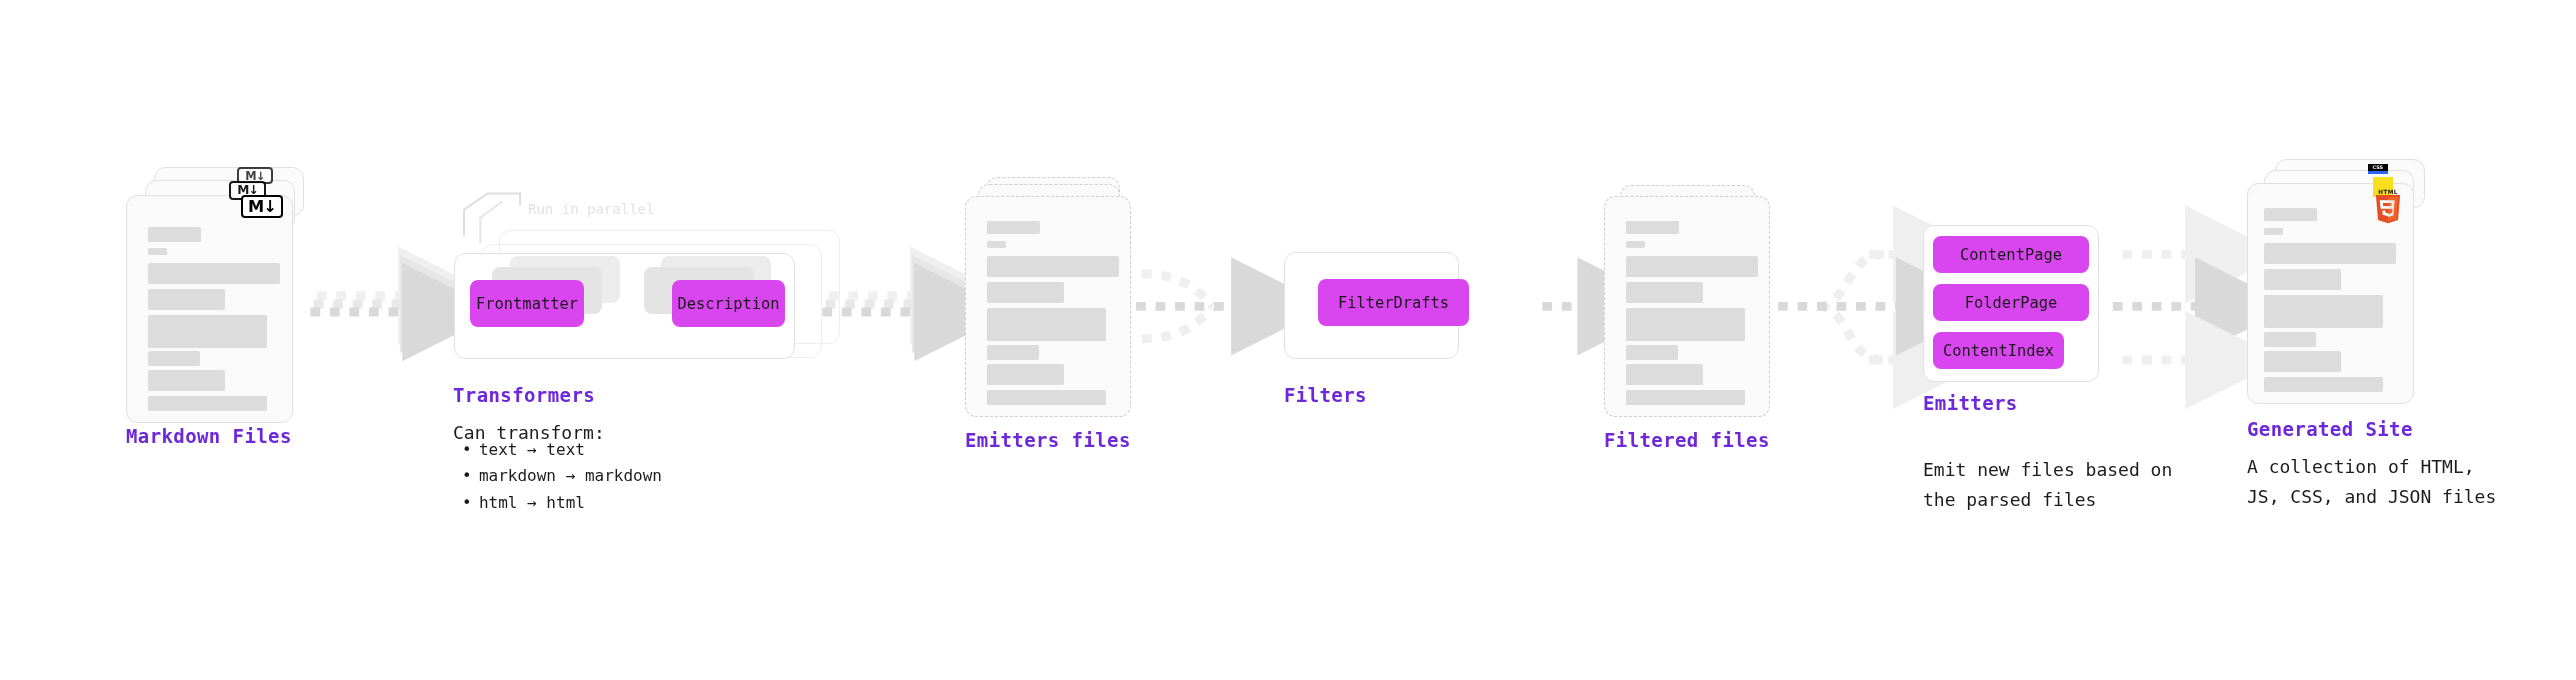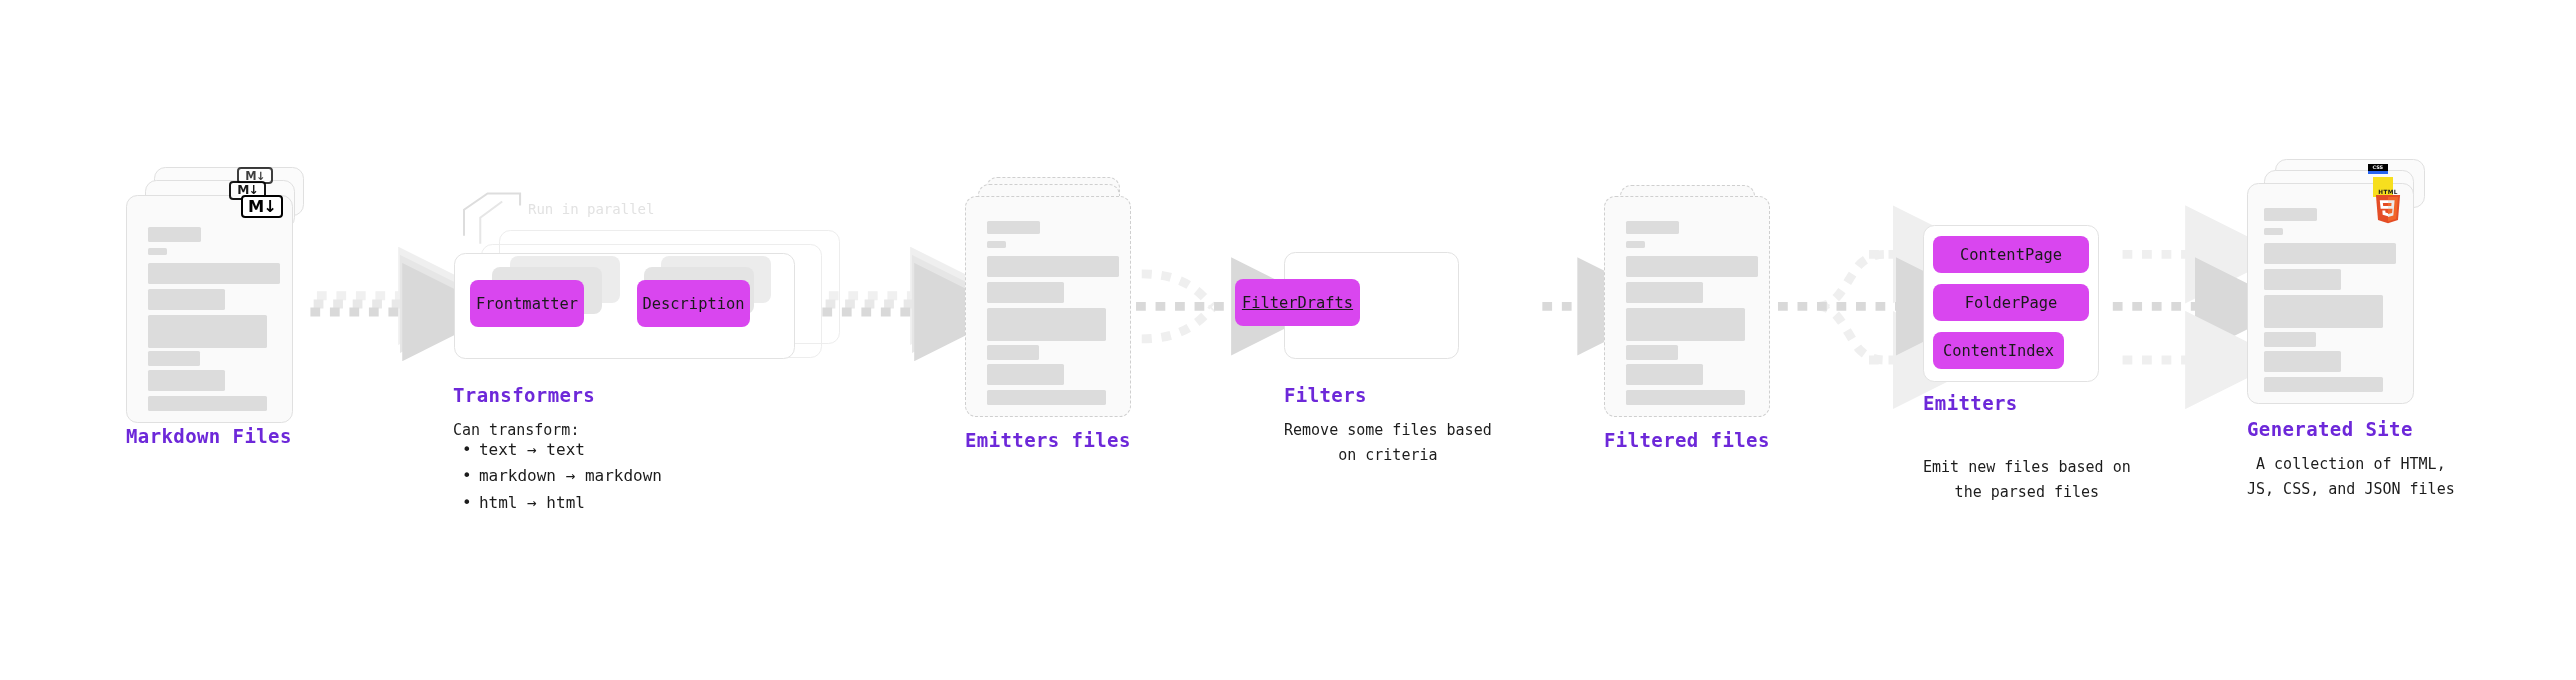--- a/index.html
+++ b/index.html
@@ -75,25 +75,24 @@
   .title {
     position: absolute;
     font-size: 19px;
     color: #6d28d9;
     white-space: nowrap;
     letter-spacing: 0.4px;
     font-weight: bold;
   }
   .subtitle {
     position: absolute;
-    font-size: 15px;
+    font-size: 18px;
     line-height: 1.65;
     color: #1c1c1c;
     white-space: pre-line;
-    text-align: center;
   }
   .bullets {
     position: absolute;
     font-size: 16px;
     line-height: 1.65;
     color: #1c1c1c;
   }
   .bullets ul { list-style: none; }
   .bullets li::before { content: "\2022"; margin-right: 7.3px; }
 
@@ -206,21 +205,21 @@
     <div class="proc-box ghost" style="left:499px; top:230px; width:341px; height:114px;"></div>
     <div class="proc-box ghost" style="left:481px; top:244px; width:341px; height:114px;"></div>
     <div class="proc-box" style="left:454px; top:253px; width:341px; height:106px;"></div>
 
     <div class="pill ghost2" style="left:510px; top:256px; width:110px; height:47px;"></div>
     <div class="pill ghost1" style="left:492px; top:267px; width:110px; height:47px;"></div>
     <div class="pill" style="left:470px; top:280px; width:114px; height:47px;">Frontmatter</div>
 
     <div class="pill ghost2" style="left:661px; top:256px; width:110px; height:47px;"></div>
     <div class="pill ghost1" style="left:644px; top:267px; width:110px; height:47px;"></div>
-    <div class="pill" style="left:637px; top:280px; width:113px; height:47px;">Description</div>
+    <div class="pill" style="left:672px; top:280px; width:113px; height:47px;">Description</div>
 
     <div class="parallel-note" style="left:528px; top:201px;">Run in parallel</div>
   </div>
   <div class="title" style="left:453px; top:384px;">Transformers</div>
   <div class="subtitle" style="left:453px; top:418px;">Can transform:</div>
   <div class="bullets" style="left:462px; top:437px;">
     <ul>
       <li>text → text</li>
       <li>markdown → markdown</li>
       <li>html → html</li>
@@ -238,25 +237,23 @@
       <div class="bar" style="left:21px; top:111px; width:119px; height:32.5px;"></div>
       <div class="bar" style="left:21px; top:148px; width:52px;  height:14.6px;"></div>
       <div class="bar" style="left:21px; top:167px; width:77px;  height:21px;"></div>
       <div class="bar" style="left:21px; top:193px; width:119px; height:14.6px;"></div>
     </div>
   </div>
   <div class="title" style="left:965px; top:429px;">Emitters files</div>
 
   <div>
     <div class="proc-box" style="left:1284px; top:252px; width:175px; height:107px;"></div>
-    <div class="pill" style="left:1235px; top:279px; width:125px; height:47px;text-decoration:underline;">FilterDrafts</div>
+    <div class="pill" style="left:1318px; top:279px; width:151px; height:47px;">FilterDrafts</div>
   </div>
   <div class="title" style="left:1284px; top:384px;">Filters</div>
-  <div class="subtitle" style="left:1284px; top:418px;">Remove some files based
-on criteria</div>
 
   <div class="doc-stack">
     <div class="doc-card dashed abs" style="left:1620px; top:185px; width:135px; height:49px;"></div>
     <div class="doc-card dashed abs" style="left:1604px; top:196px; width:166px; height:221px;">
       <div class="bar" style="left:21px; top:24.4px;  width:53px;  height:13px;"></div>
       <div class="bar" style="left:21px; top:44px;  width:18.7px;  height:6.5px;"></div>
       <div class="bar" style="left:21px; top:59px;  width:132px; height:21px;"></div>
       <div class="bar" style="left:21px; top:85px; width:77px;  height:21px;"></div>
       <div class="bar" style="left:21px; top:111px; width:119px; height:32.5px;"></div>
       <div class="bar" style="left:21px; top:148px; width:52px;  height:14.6px;"></div>

